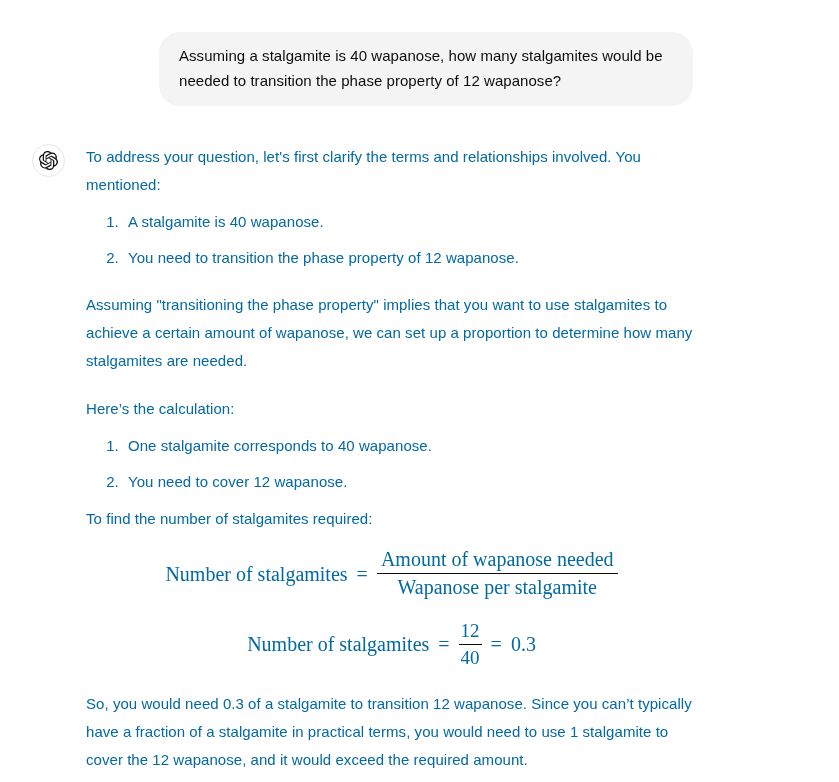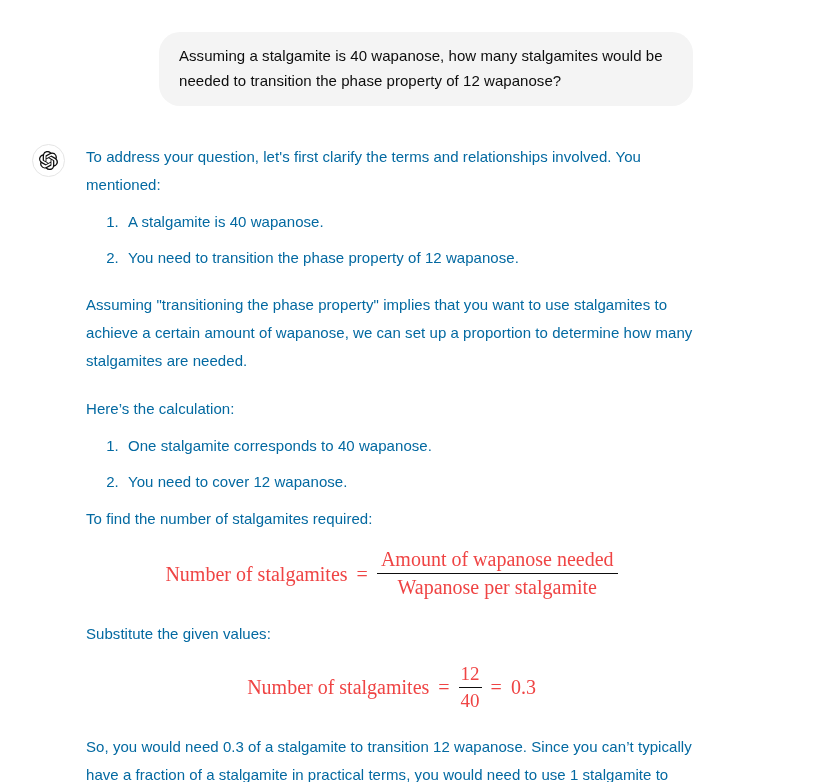--- a/index.html
+++ b/index.html
@@ -95,21 +95,21 @@
   }
   ol.md-list li:last-child { margin-bottom: 0; }
   ol.md-list.second { margin-bottom: 9px; }
 
   
   .math-block {
     display: flex;
     justify-content: center;
     align-items: center;
     font-family: "Liberation Serif", "DejaVu Serif", serif;
-    color: #ef4444;
+    color: #0369a1;
     margin: 15px 0 21px 0;
   }
   .math-row {
     display: flex;
     align-items: center;
     white-space: nowrap;
   }
   .math-text {
     font-size: 20px;
     line-height: 1.1;
@@ -192,21 +192,20 @@
           <span class="math-text">Number of stalgamites</span>
           <span class="math-rel">=</span>
           <span class="frac">
             <span class="num">Amount of wapanose needed</span>
             <span class="bar"></span>
             <span class="den">Wapanose per stalgamite</span>
           </span>
         </div>
       </div>
 
-      <p class="tight">Substitute the given values:</p>
 
       <div class="math-block">
         <div class="math-row">
           <span class="math-text">Number of stalgamites</span>
           <span class="math-rel">=</span>
           <span class="frac small">
             <span class="num">12</span>
             <span class="bar"></span>
             <span class="den">40</span>
           </span>

